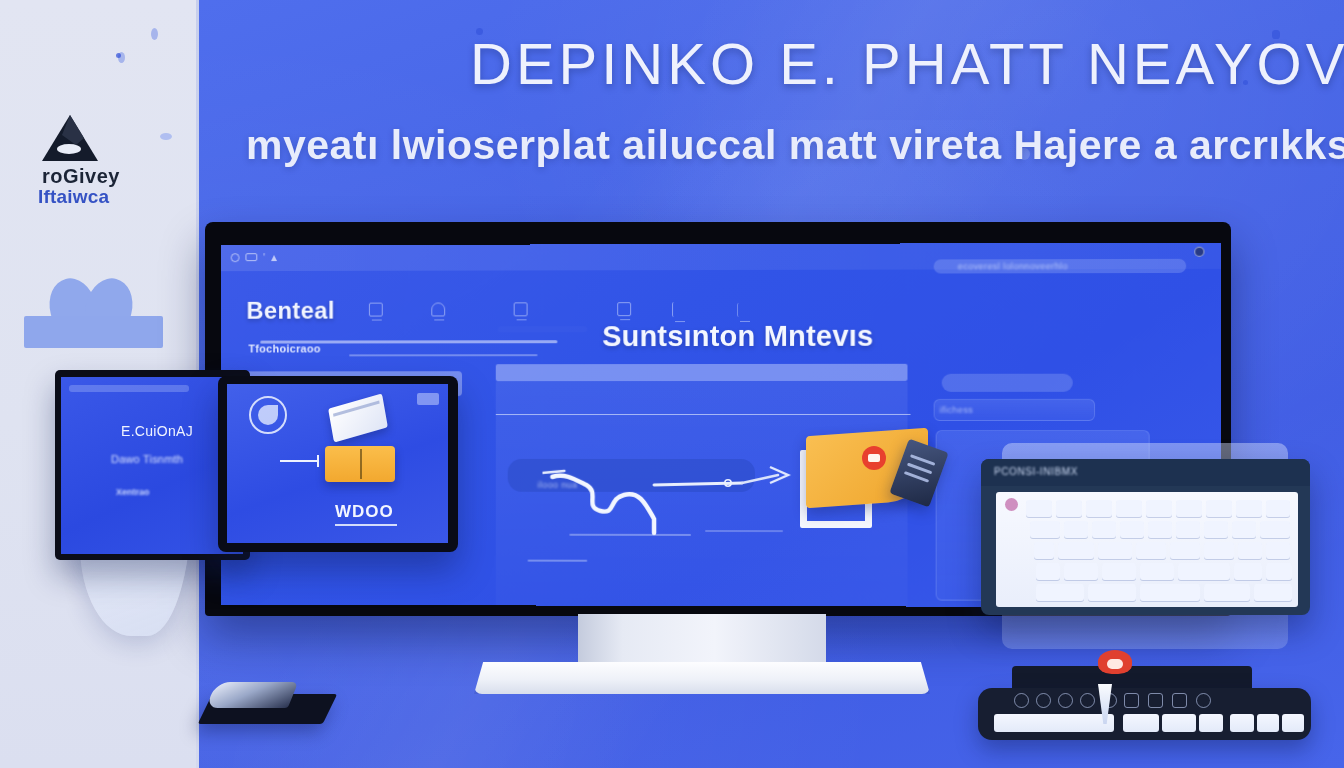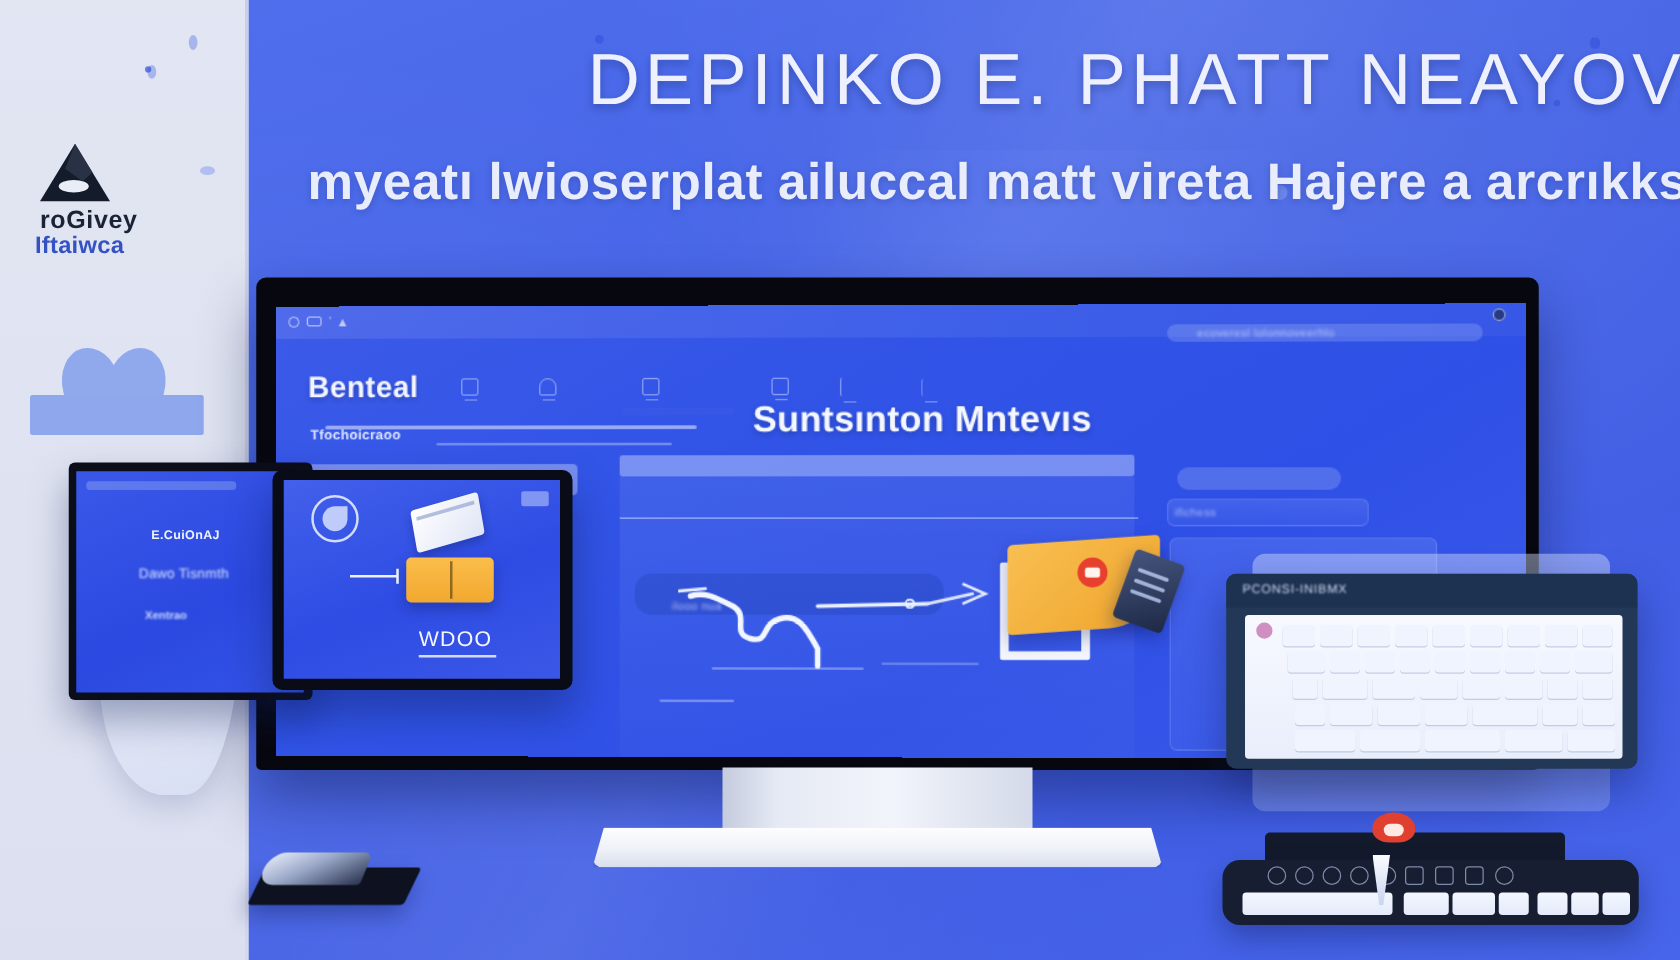--- a/index.html
+++ b/index.html
@@ -39,21 +39,21 @@
     content:""; position:absolute; right:0; top:0; width:3px; height:100%;
     background:linear-gradient(180deg,rgba(120,140,220,.25),rgba(120,140,220,.08));
   }
 
   
   .speck { position:absolute; border-radius:50%; background:#2f4fd8; opacity:.55; }
   .speck.light { background:#9fb2f0; opacity:.75; }
   .speck.soft { background:#6d87e8; opacity:.5; filter:blur(.4px); }
 
   
-  .logo { position:absolute; left:26px; top:113px; width:150px; }
+  .logo { position:absolute; left:36px; top:113px; width:150px; }
   .logo-mark { width:60px; height:56px; position:relative; margin-left:4px; }
   .logo-mark svg { display:block; }
   .logo-t1 {
     font-size:20px; font-weight:700; color:#1b2436; letter-spacing:.5px;
     margin-left:6px; margin-top:-4px; filter:blur(.5px);
   }
   .logo-t2 {
     font-size:19px; font-weight:700; color:#3552c4; letter-spacing:.2px;
     margin-left:2px; margin-top:-2px; filter:blur(.5px);
   }
@@ -167,21 +167,21 @@
   .laptop-body {
     position:absolute; inset:0; background:#0b0d18; border-radius:5px;
     box-shadow:0 16px 30px rgba(12,25,80,.35);
   }
   .laptop-scr {
     position:absolute; left:6px; top:7px; right:7px; bottom:6px;
     background:linear-gradient(155deg,#3a58e8,#2b49e0 60%,#3453e6);
     overflow:hidden;
   }
   .lap-title {
-    position:absolute; left:60px; top:46px; font-size:10px; font-weight:700;
+    position:absolute; left:60px; top:46px; font-size:14px; font-weight:400;
     color:#f0f4ff; letter-spacing:.3px; filter:blur(.25px);
   }
   .lap-sub {
     position:absolute; left:50px; top:76px; font-size:11px; font-weight:400;
     color:#dbe4ff; filter:blur(.9px); letter-spacing:.2px;
   }
   .lap-sub2 {
     position:absolute; left:55px; top:110px; font-size:9px; font-weight:700;
     color:#ccd8ff; filter:blur(1px);
   }
@@ -223,21 +223,21 @@
     border-radius:4px;
     box-shadow:0 5px 10px rgba(10,20,70,.3);
   }
   .tb-card:after{
     content:""; position:absolute; left:50%; top:3px; width:2px; height:30px;
     background:rgba(60,45,10,.55);
   }
   .tb-arrow { position:absolute; left:53px; top:76px; width:38px; height:2px; background:#eef2ff; }
   .tb-arrow:after{ content:""; position:absolute; right:-1px; top:-5px; width:2px; height:12px; background:#eef2ff; }
   .tb-word {
-    position:absolute; left:108px; top:118px; font-size:17px; font-weight:400;
+    position:absolute; left:108px; top:118px; font-size:17px; font-weight:700;
     color:#f3f6ff; letter-spacing:1px; filter:blur(.3px);
   }
   .tb-word-ul { position:absolute; left:108px; top:140px; width:62px; height:2px; background:rgba(240,245,255,.85); }
   .tb-badge { position:absolute; right:9px; top:9px; width:22px; height:12px; background:rgba(205,218,255,.5); border-radius:2px; }
 
   
   .envelope { position:absolute; left:800px; top:432px; width:138px; height:100px; }
   .env-frame {
     position:absolute; left:0; top:18px; width:72px; height:78px;
     border:7px solid #f4f6fd; border-radius:2px; background:transparent;

